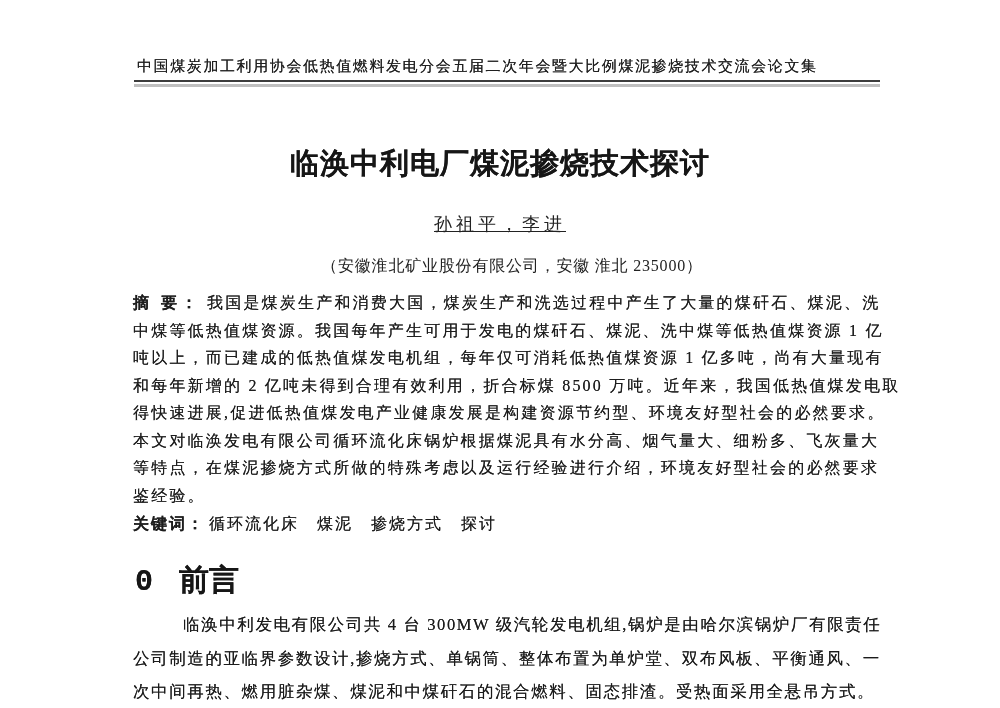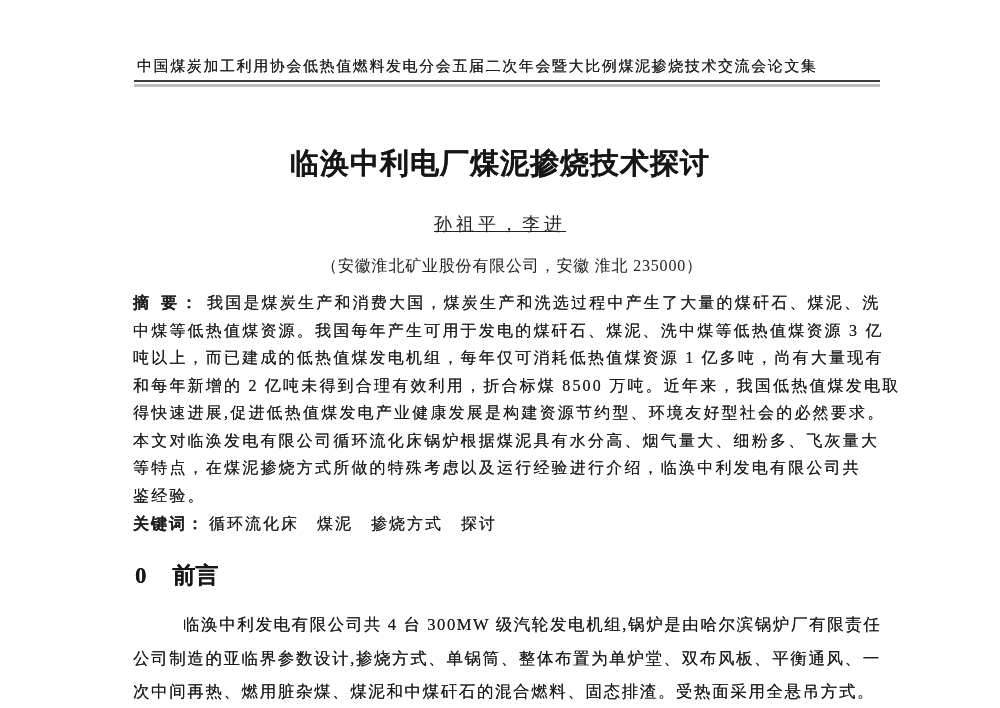--- a/index.html
+++ b/index.html
@@ -116,22 +116,22 @@
   }
   .keywords-label {
     font-weight: 700;
     margin-right: 4px;
   }
   
   .section-heading {
     position: absolute;
     top: 560px;
     left: 135px;
-    font-family: Liberation Serif, serif;
-    font-size: 23px;
+    font-family: Liberation Mono, monospace;
+    font-size: 30px;
     font-weight: 700;
     color: #161616;
     white-space: nowrap;
     text-shadow: 0 0 0.5px #333;
   }
   .section-number {
     margin-right: 26px;
     font-weight: 600;
   }
   
@@ -169,26 +169,26 @@
   <div class="paper-title">临涣中利电厂煤泥掺烧技术探讨</div>
 
   <div class="authors">孙祖平，李进</div>
 
   <div class="affiliation">（安徽淮北矿业股份有限公司，安徽 淮北 235000）</div>
 
   <div class="abstract">
     <div class="line">
       <span class="abstract-label">摘 要：</span><span>我国是煤炭生产和消费大国，煤炭生产和洗选过程中产生了大量的煤矸石、煤泥、洗</span>
     </div>
-    <div class="line">中煤等低热值煤资源。我国每年产生可用于发电的煤矸石、煤泥、洗中煤等低热值煤资源 3 亿</div>
+    <div class="line">中煤等低热值煤资源。我国每年产生可用于发电的煤矸石、煤泥、洗中煤等低热值煤资源 1 亿</div>
     <div class="line">吨以上，而已建成的低热值煤发电机组，每年仅可消耗低热值煤资源 1 亿多吨，尚有大量现有</div>
     <div class="line">和每年新增的 2 亿吨未得到合理有效利用，折合标煤 8500 万吨。近年来，我国低热值煤发电取</div>
     <div class="line">得快速进展,促进低热值煤发电产业健康发展是构建资源节约型、环境友好型社会的必然要求。</div>
     <div class="line">本文对临涣发电有限公司循环流化床锅炉根据煤泥具有水分高、烟气量大、细粉多、飞灰量大</div>
-    <div class="line">等特点，在煤泥掺烧方式所做的特殊考虑以及运行经验进行介绍，临涣中利发电有限公司共</div>
+    <div class="line">等特点，在煤泥掺烧方式所做的特殊考虑以及运行经验进行介绍，环境友好型社会的必然要求</div>
     <div class="line">鉴经验。</div>
   </div>
 
   <div class="keywords">
     <span class="keywords-label">关键词：</span><span>循环流化床　煤泥　掺烧方式　探讨</span>
   </div>
 
   <div class="section-heading">
     <span class="section-number">0</span><span>前言</span>
   </div>

